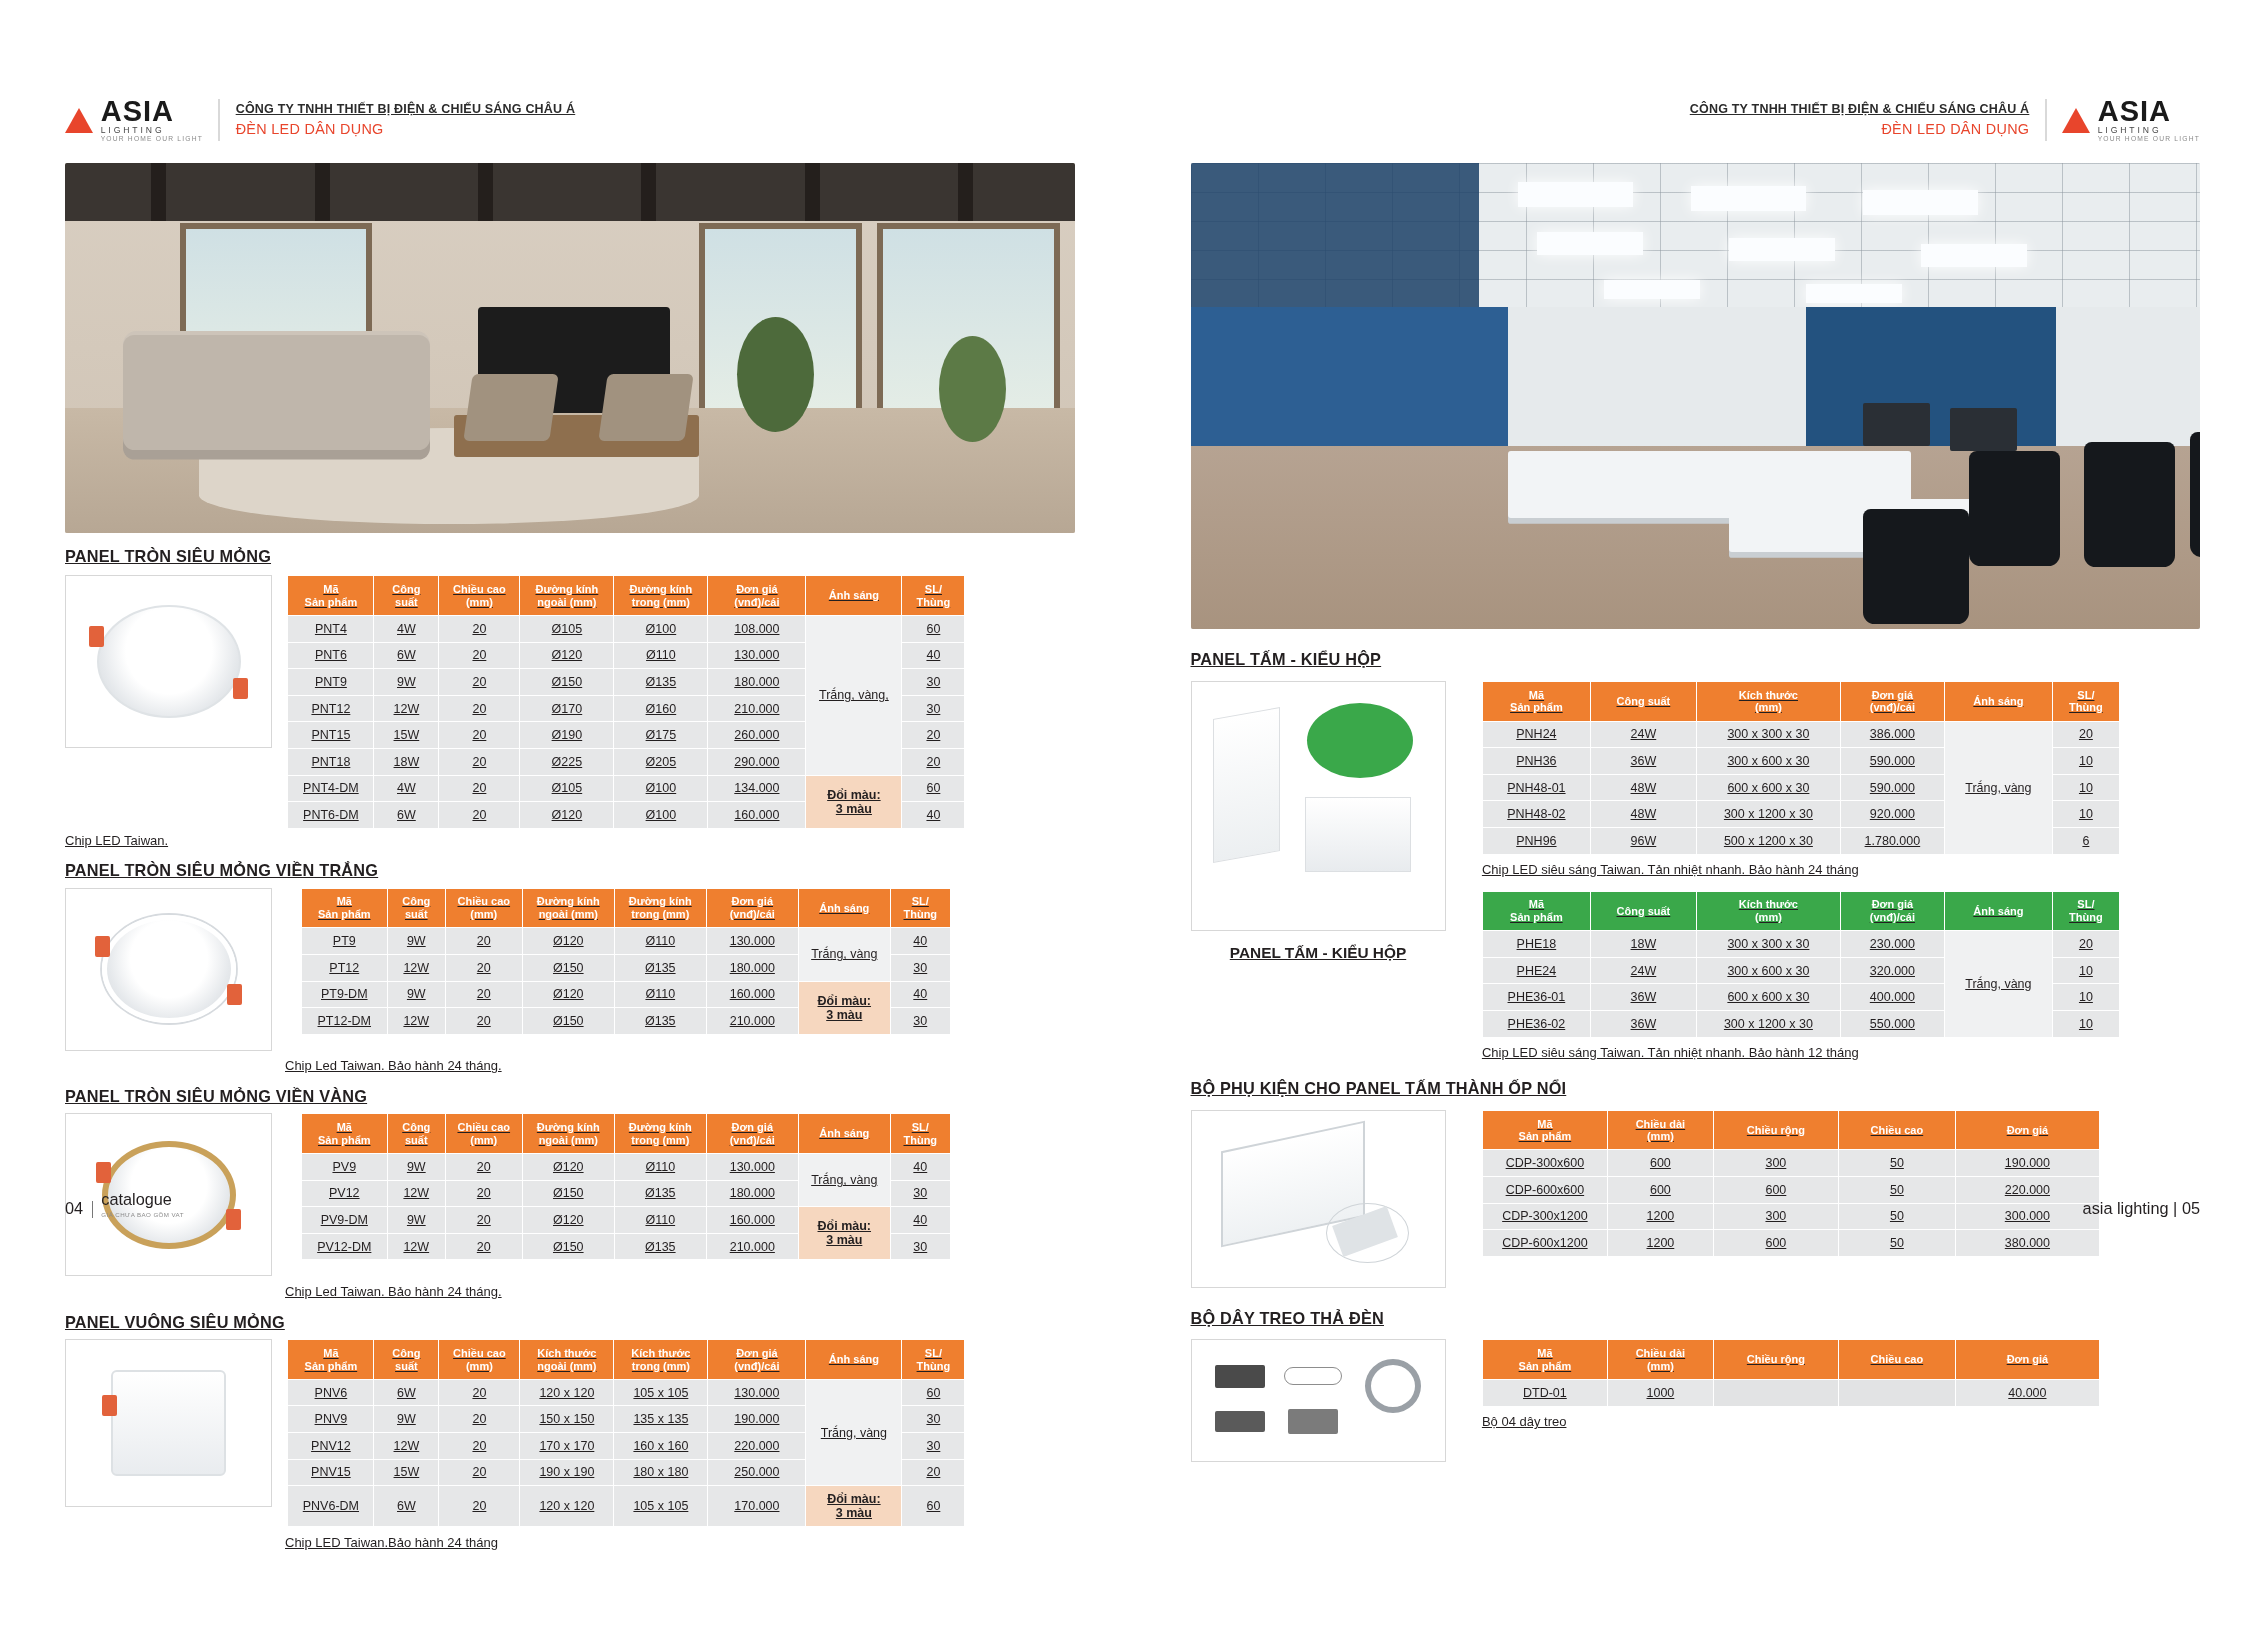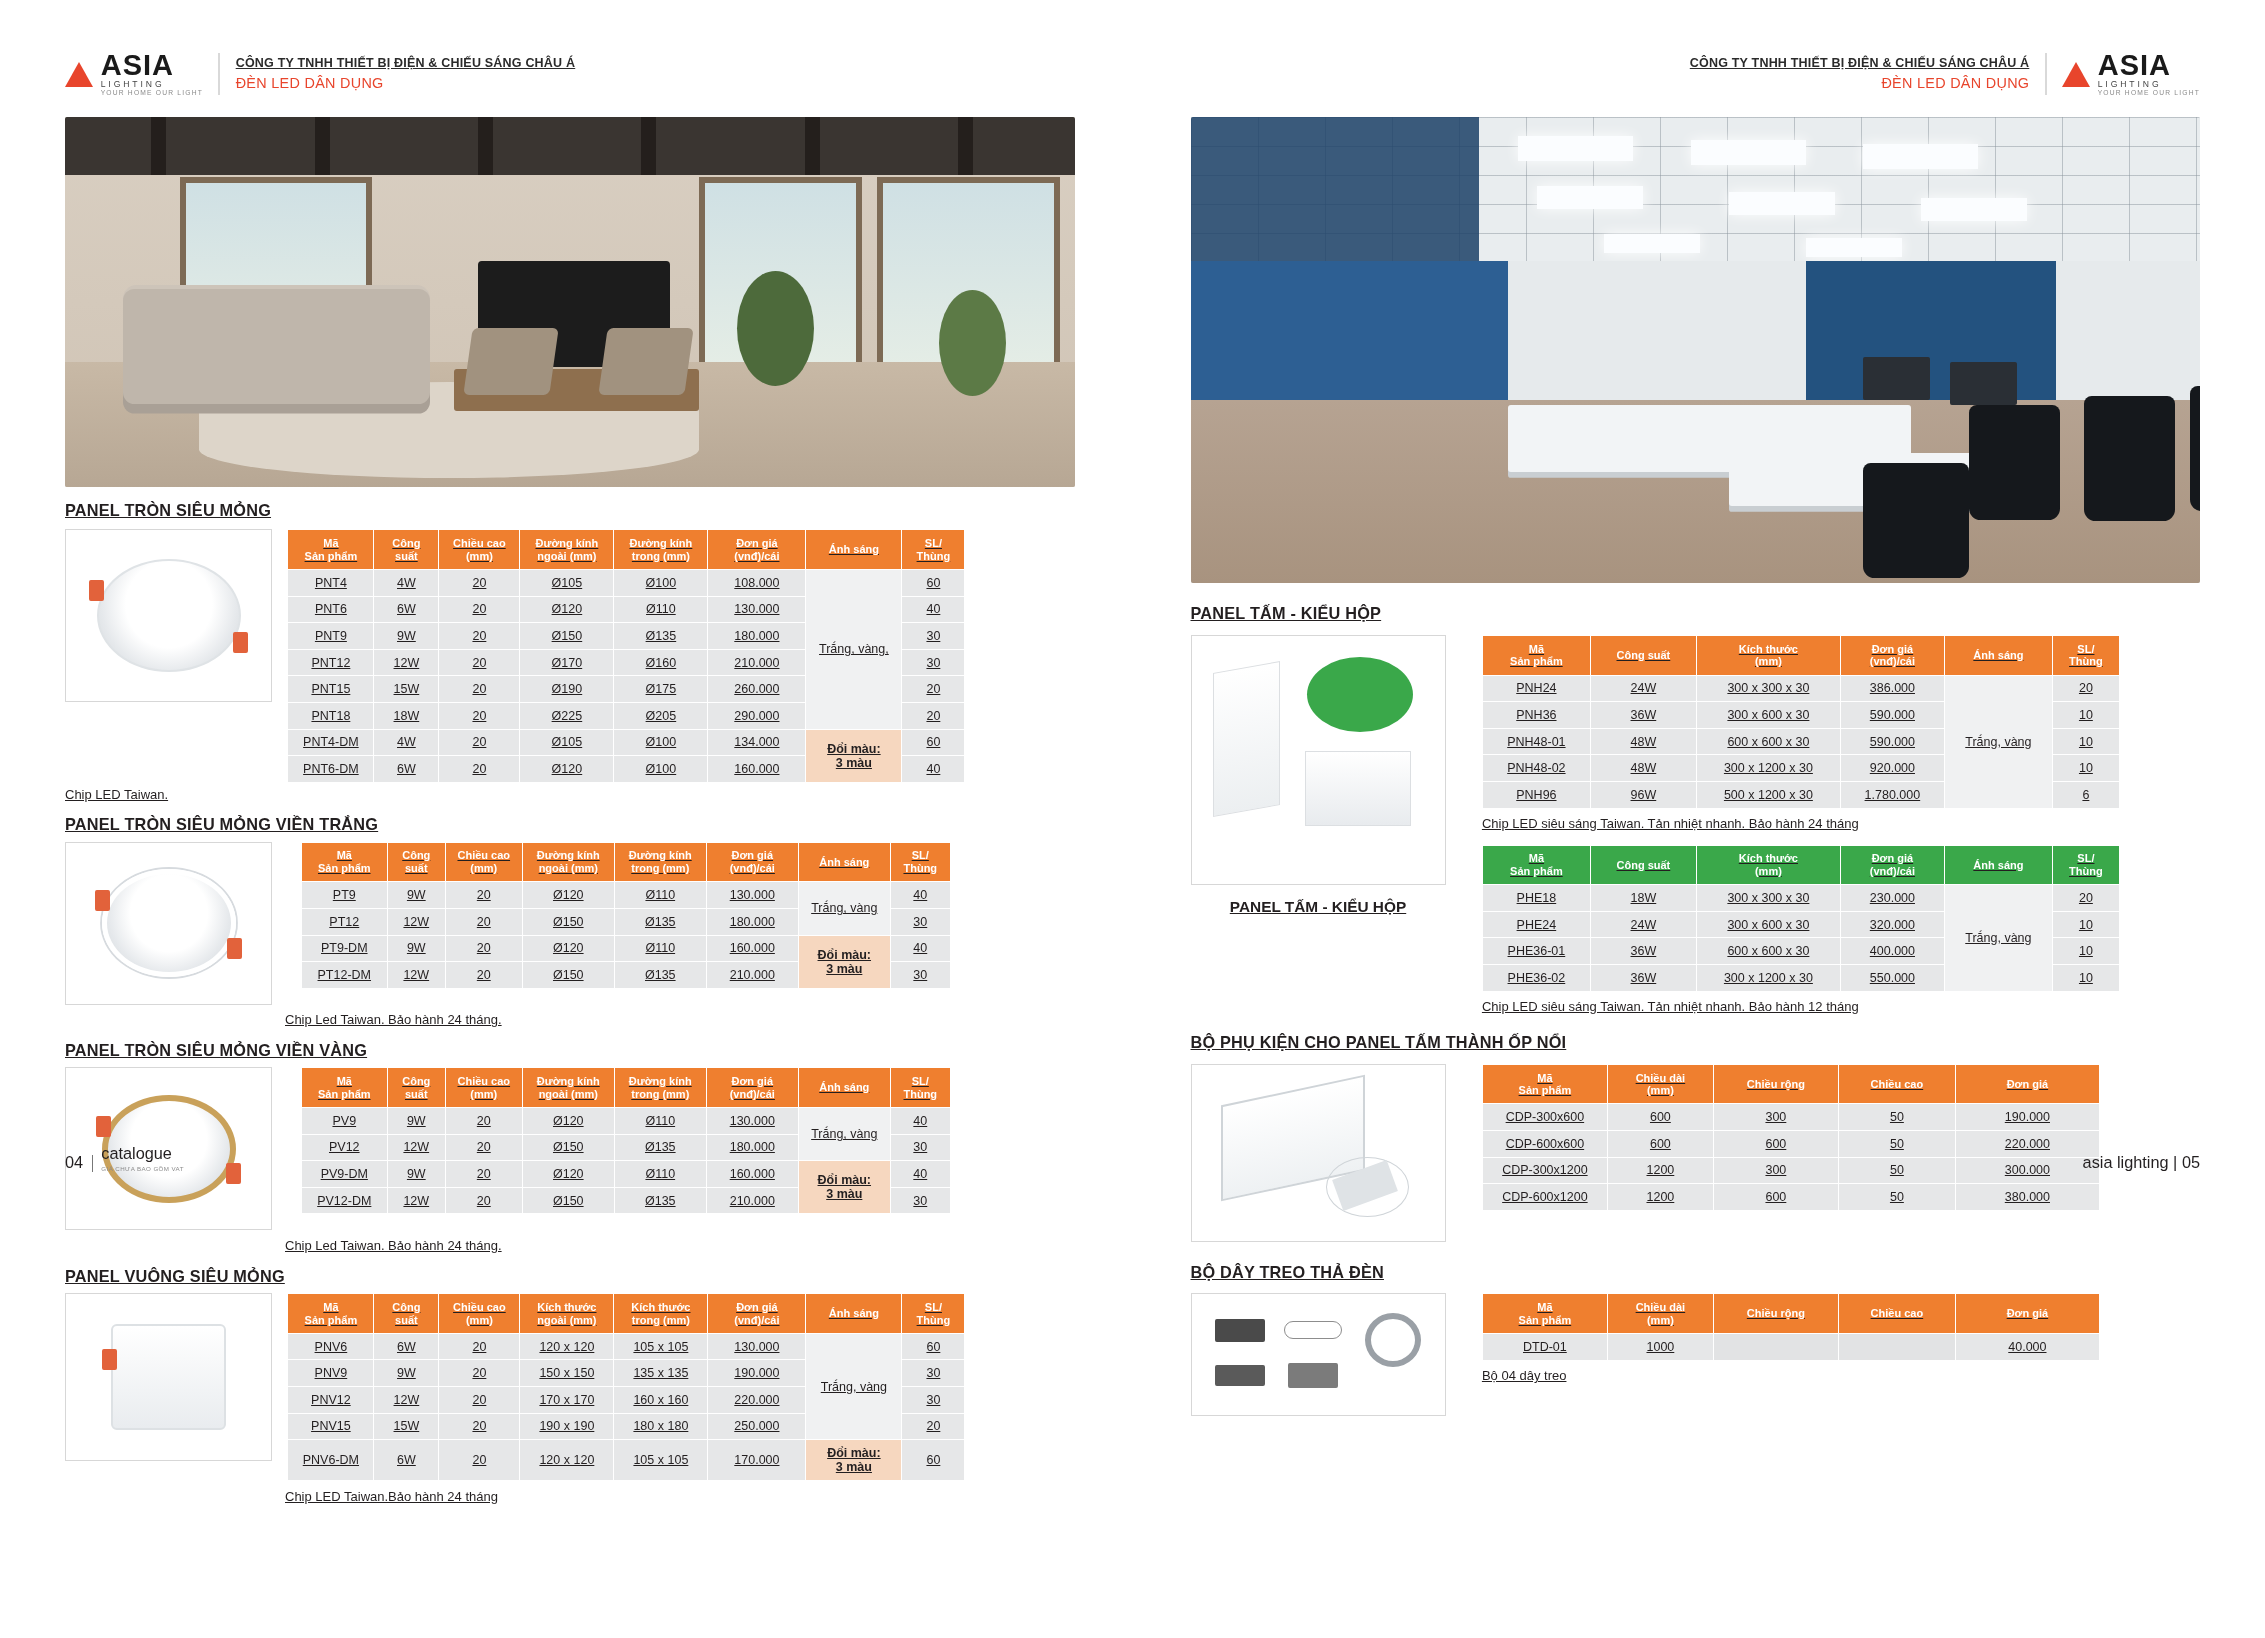--- a/index.html
+++ b/index.html
@@ -5,21 +5,21 @@
   * { box-sizing: border-box; }
   html, body { margin:0; padding:0; }
   body {
     width: 2265px; height: 1639px;
     background: #ffffff;
     font-family: "Liberation Sans", sans-serif;
     color: #231f20;
     overflow: hidden;
   }
   .spread { display:flex; width:2265px; height:1639px; }
-  .page { position: relative; height:1205px; }
+  .page { position: relative; height:1205px;margin-top:46px; }
   .page-left { width:1133px; padding: 46px 58px 0 65px; }
   .page-right { width:1133px; padding: 46px 65px 0 58px; }
 
   
   .hdr { display:flex; align-items:center; gap:15.4px; height:56px; }
   .hdr-right { justify-content:flex-end; }
   .logo {
     display:flex; align-items:center; gap:7.7px;
   }
   .logo-mark {

